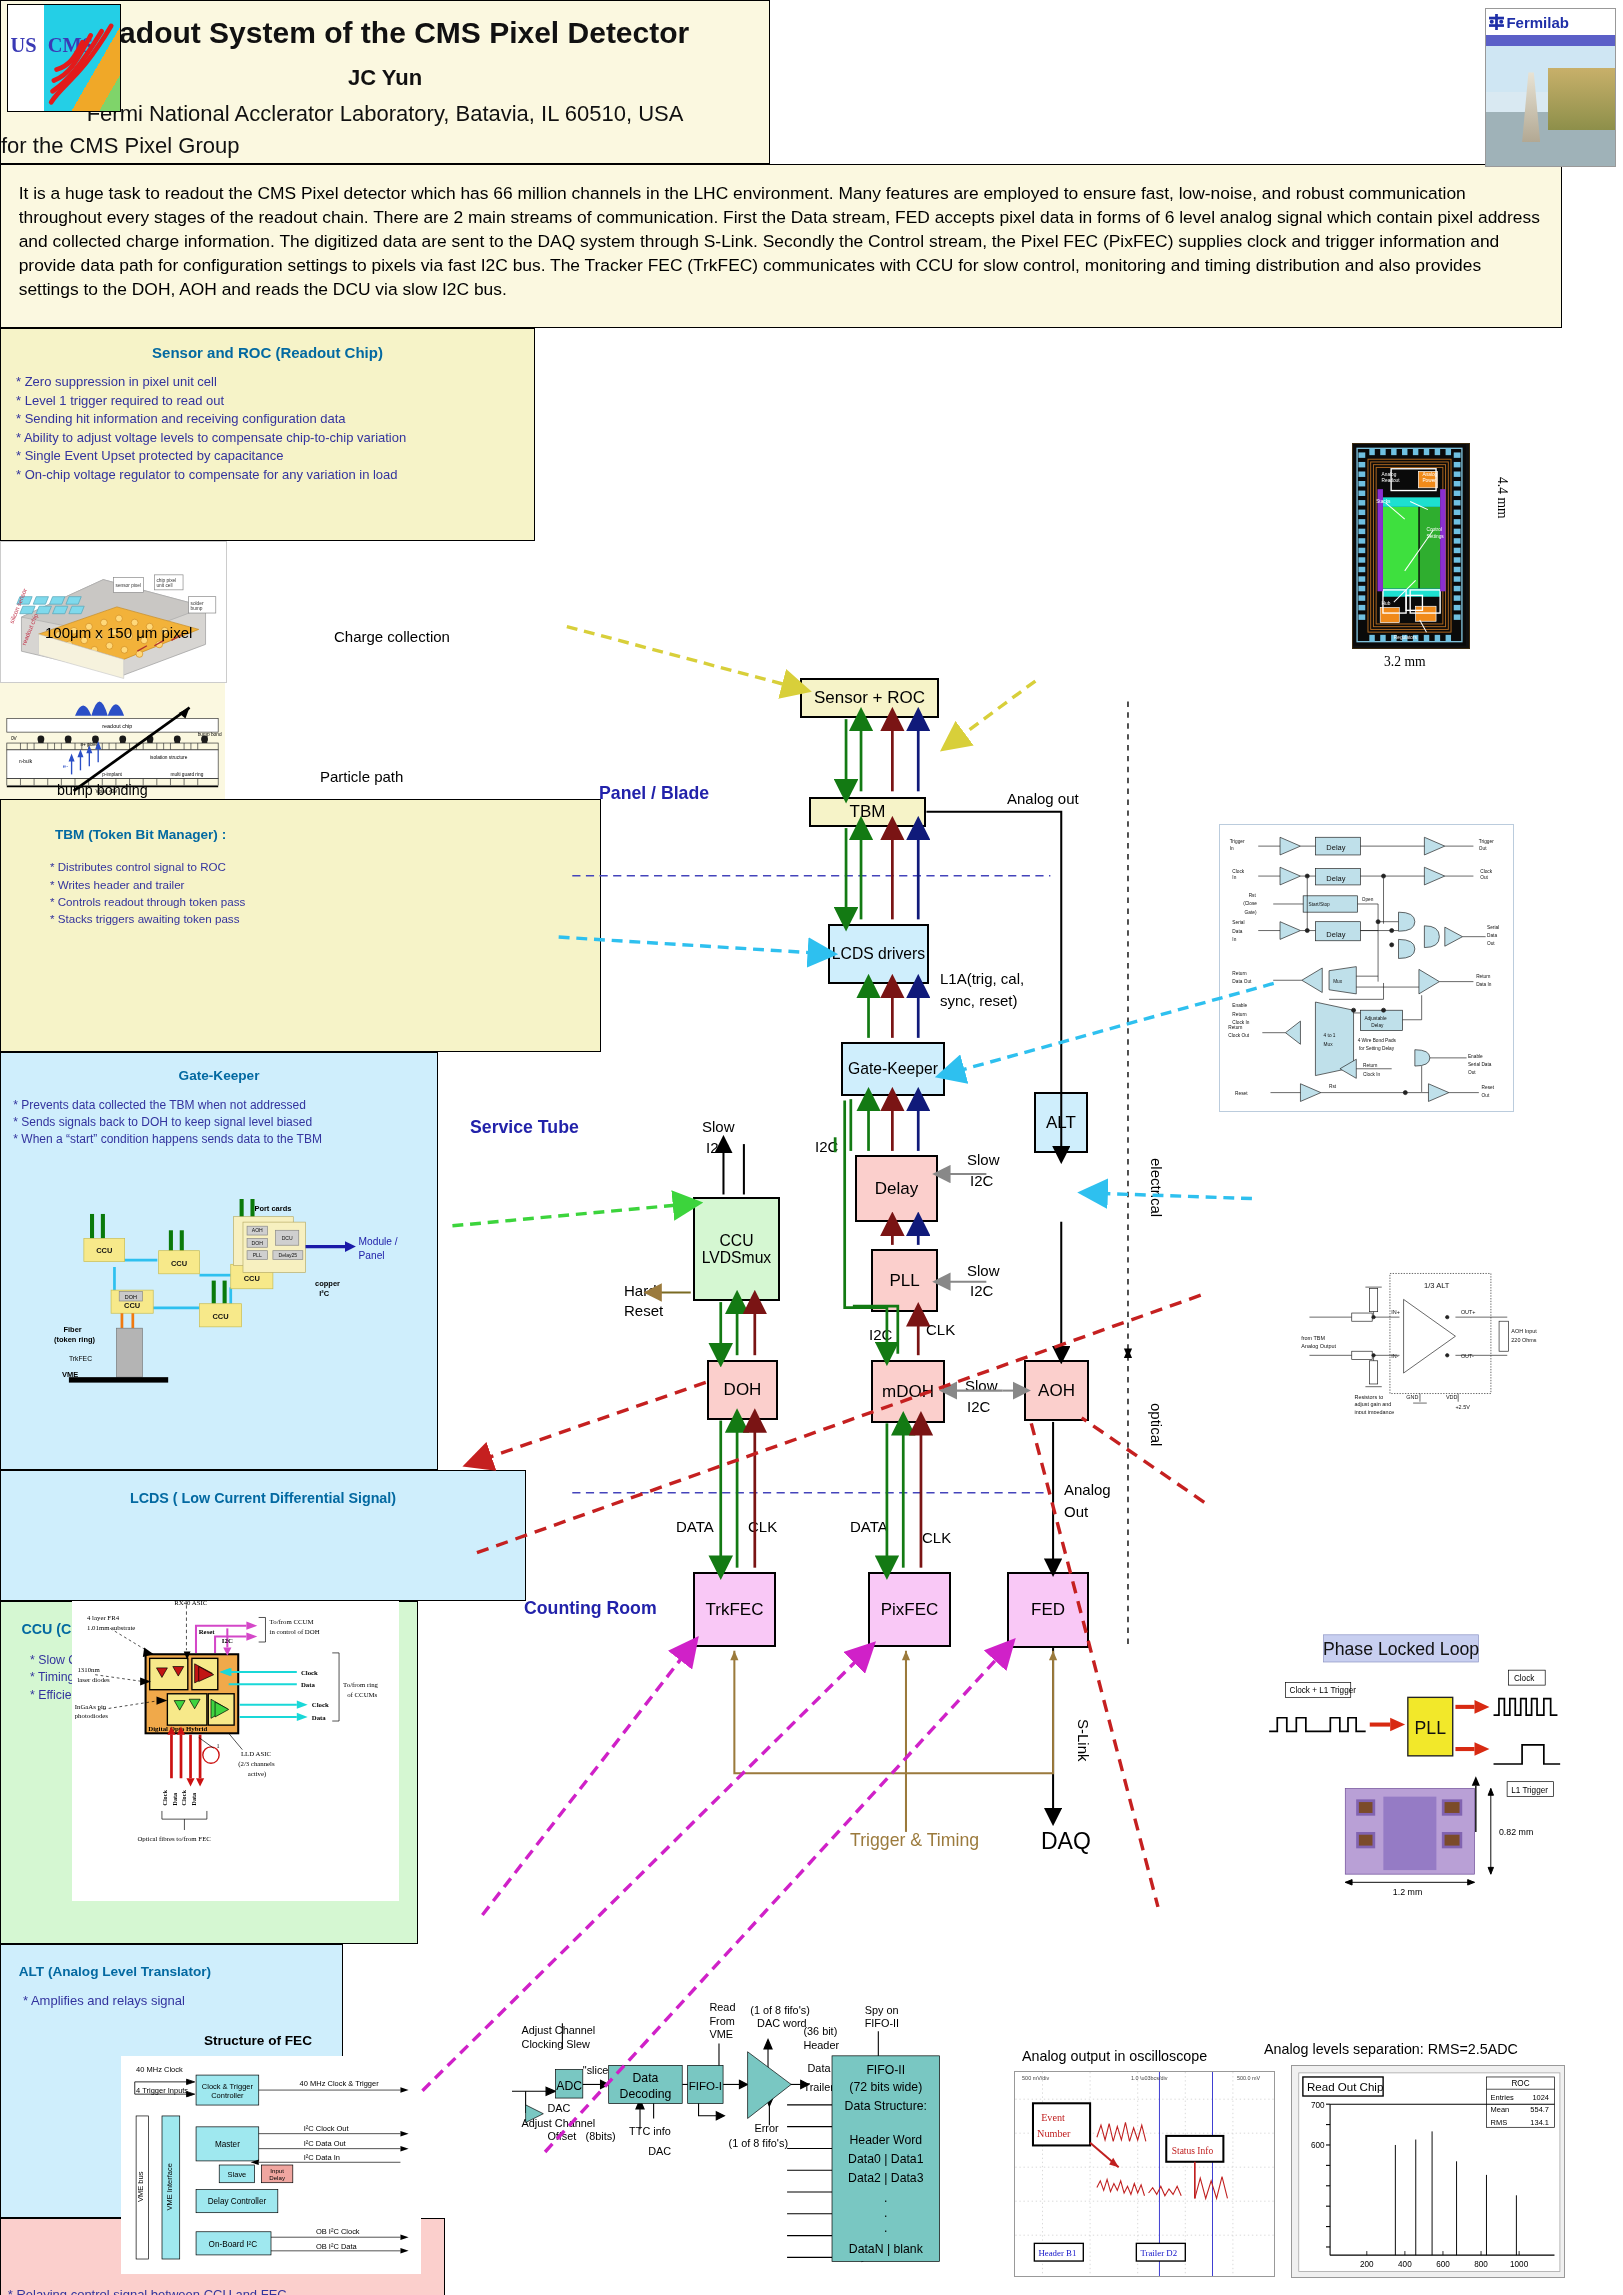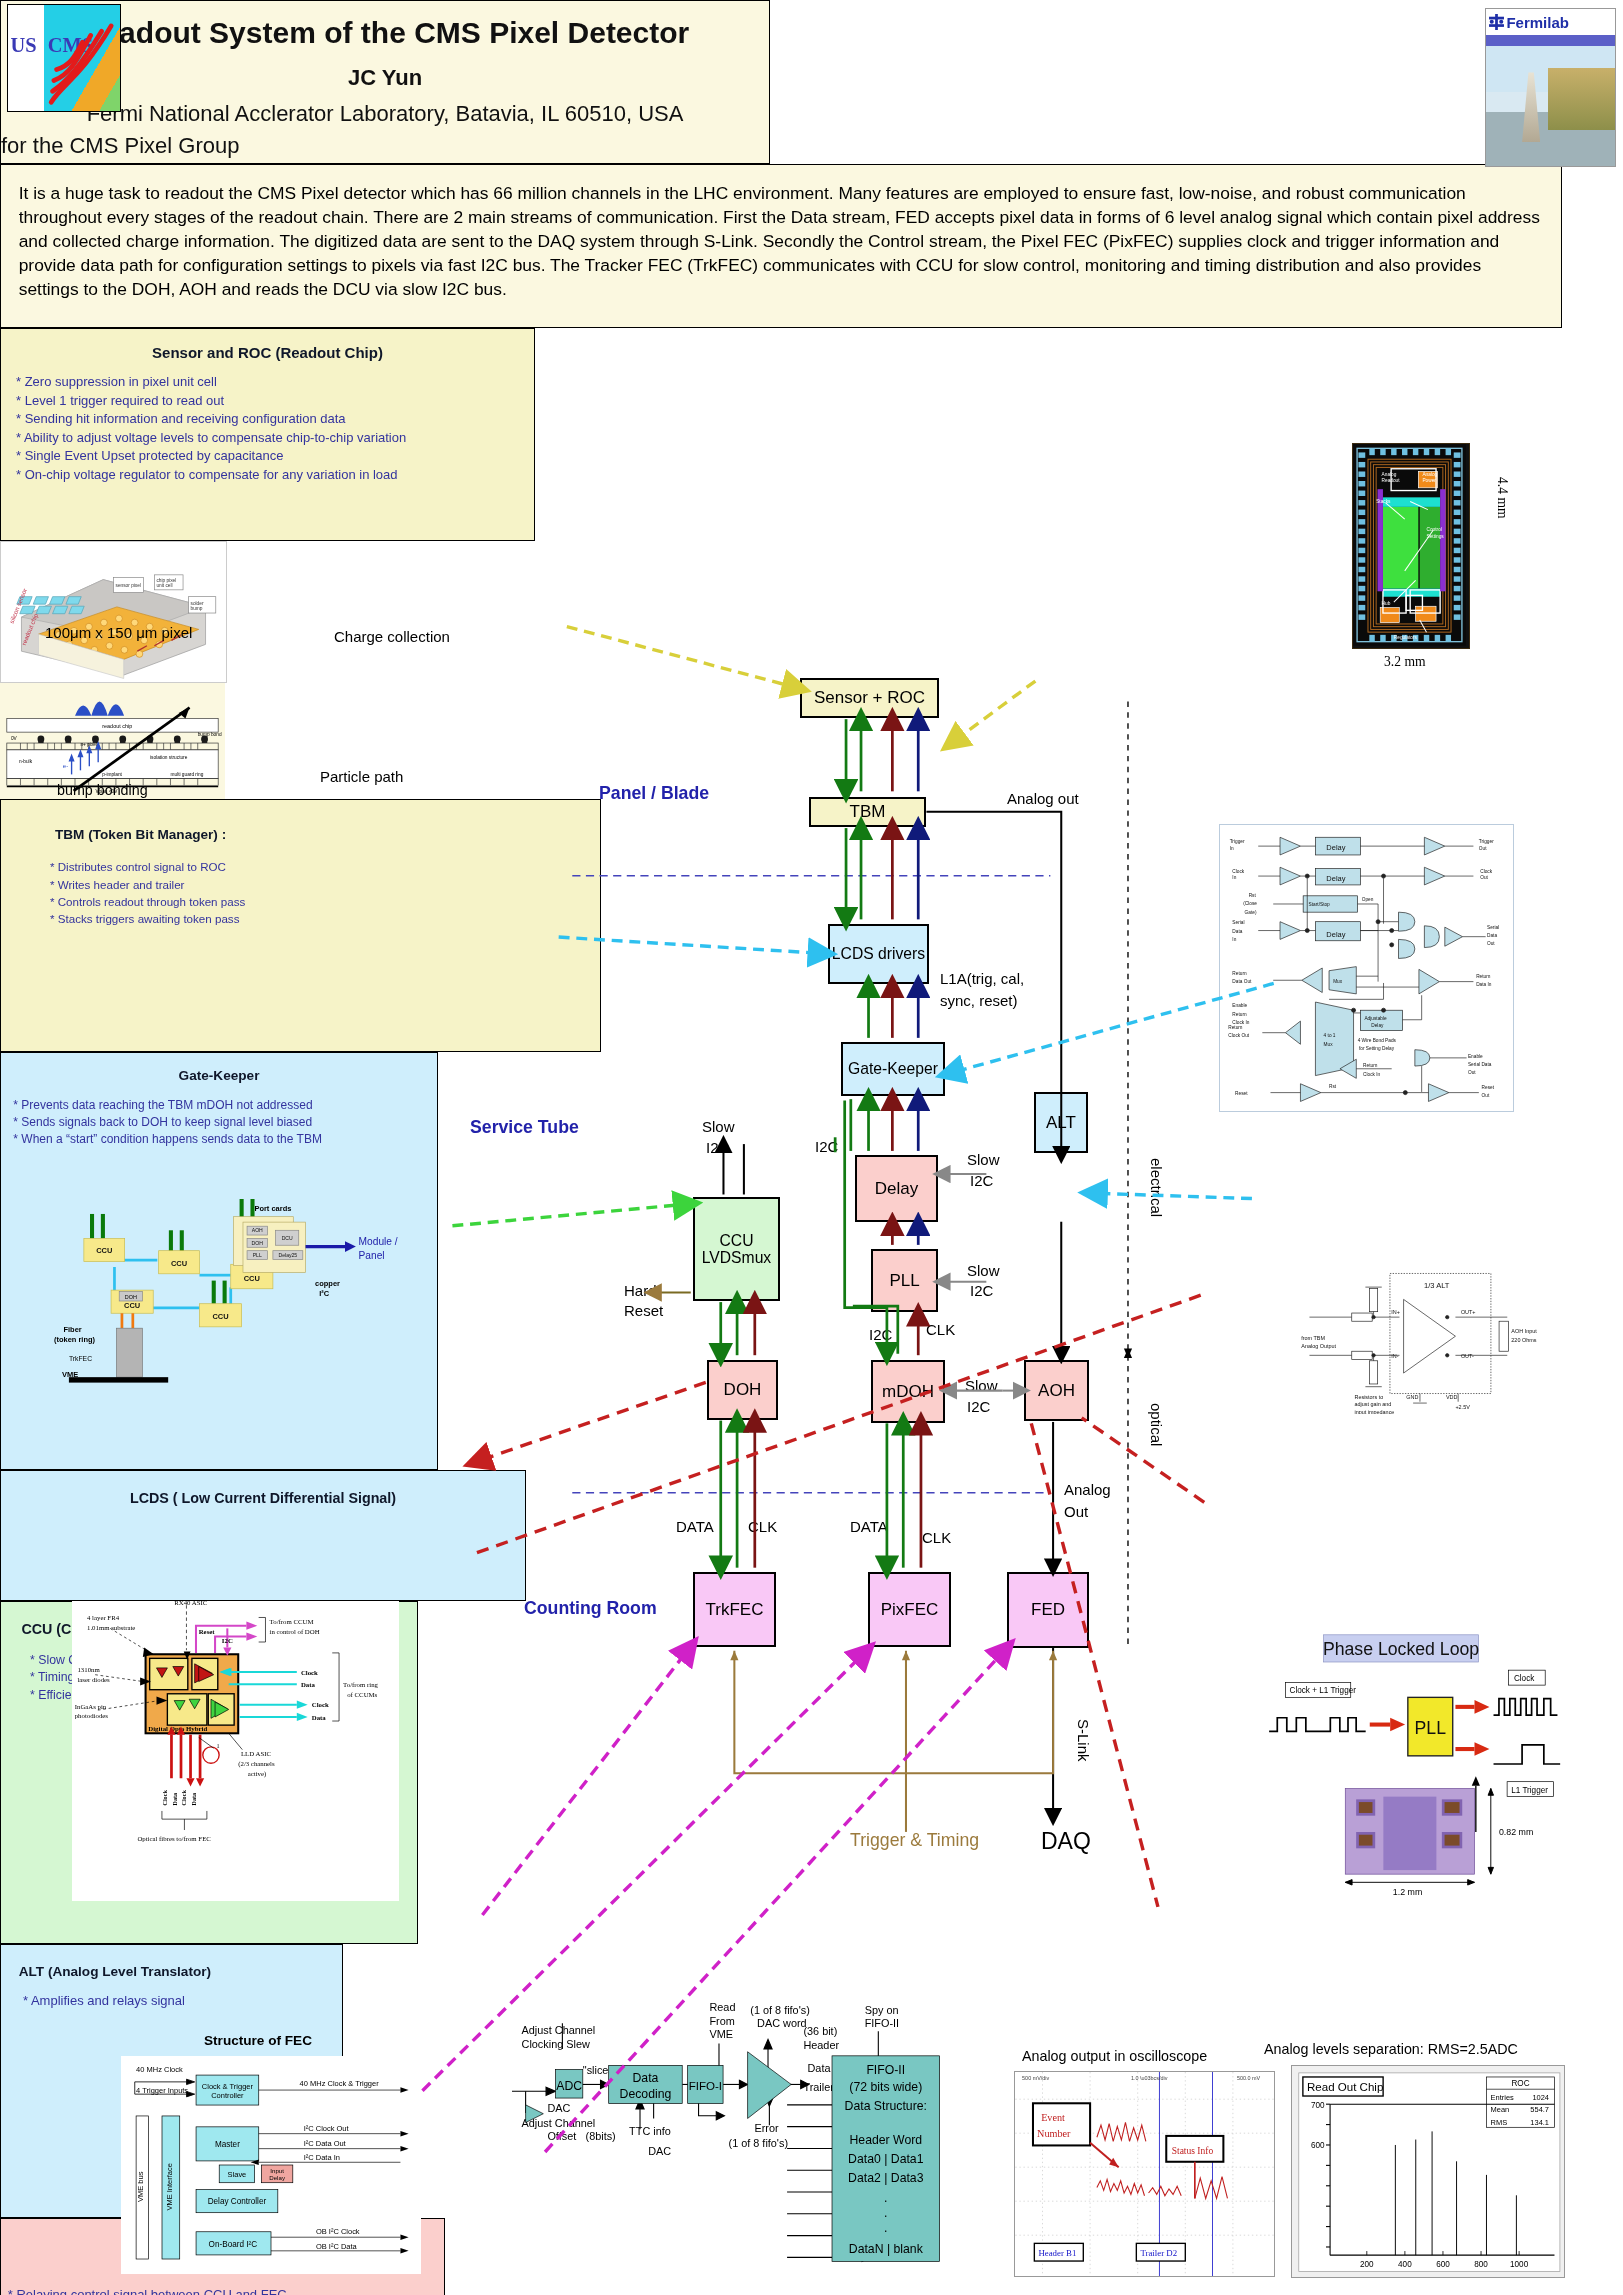--- a/index.html
+++ b/index.html
@@ -1,18 +1,18 @@
 <!DOCTYPE html>
 <html style="font-size:11px"><head>
 <meta charset="utf-8">
 <style>
   html,body{margin:0;padding:0;background:#fff;}
   body{width:1624px;height:2295px;position:relative;font-family:"Liberation Sans",sans-serif;overflow:hidden;}
   .abs{position:absolute;}
-  .bx-title{font-weight:bold;color:#0f172a;text-align:center;}
+  .bx-title{font-weight:bold;color:#0369a1;text-align:center;}
   .bx-bullets{color:#33339e;}
   .bx-bullets div{white-space:nowrap;}
 
   
   #uscms-logo{left:6.8px;top:4.1px;width:112px;height:106px;border:1.4px solid #000;
      background:
        linear-gradient(90deg,#fff 0 32%, transparent 32%),
        repeating-linear-gradient(180deg,#e02020 0 11px,#fff 11px 22px),
        linear-gradient(120deg,#f3cdb0 0 20%,#24cfe6 20% 72%,#f0a828 72% 88%,#7fd46a 88% 100%);
      background-size:100% 100%,32% 100%,100% 100%;background-repeat:no-repeat;overflow:hidden;}
@@ -392,21 +392,21 @@
         <path d="M98 258 L108 276"></path>
     </g>
   </svg>
 </div>
 <div class="lbl vert" style="left:1494px;top:477px;font-size:13.6px;font-family:'Liberation Serif',serif">4.4 mm</div>
 <div class="lbl" style="left:1384px;top:654px;font-size:13.6px;font-family:'Liberation Serif',serif">3.2 mm</div>
 
 <div id="gk-box">
   <div class="bx-title">Gate-Keeper</div>
   <div class="bx-bullets">
-    <div>* Prevents data reaching the TBM mDOH not addressed</div>
+    <div>* Prevents data collected the TBM when not addressed</div>
     <div>* Sends signals back to DOH to keep signal level biased</div>
     <div>* When a “start” condition happens sends data to the TBM</div>
   </div>
 </div>
 <div id="gk-schem">
   <svg width="293" height="286" viewBox="0 0 430 420">
     <rect width="430" height="420" fill="#ffffff"></rect>
     <g stroke="#222" stroke-width="1" fill="none" font-family="Liberation Sans" font-size="7">
 
       <polygon points="88,18 88,44 118,31" fill="#bfe0ea"></polygon>

